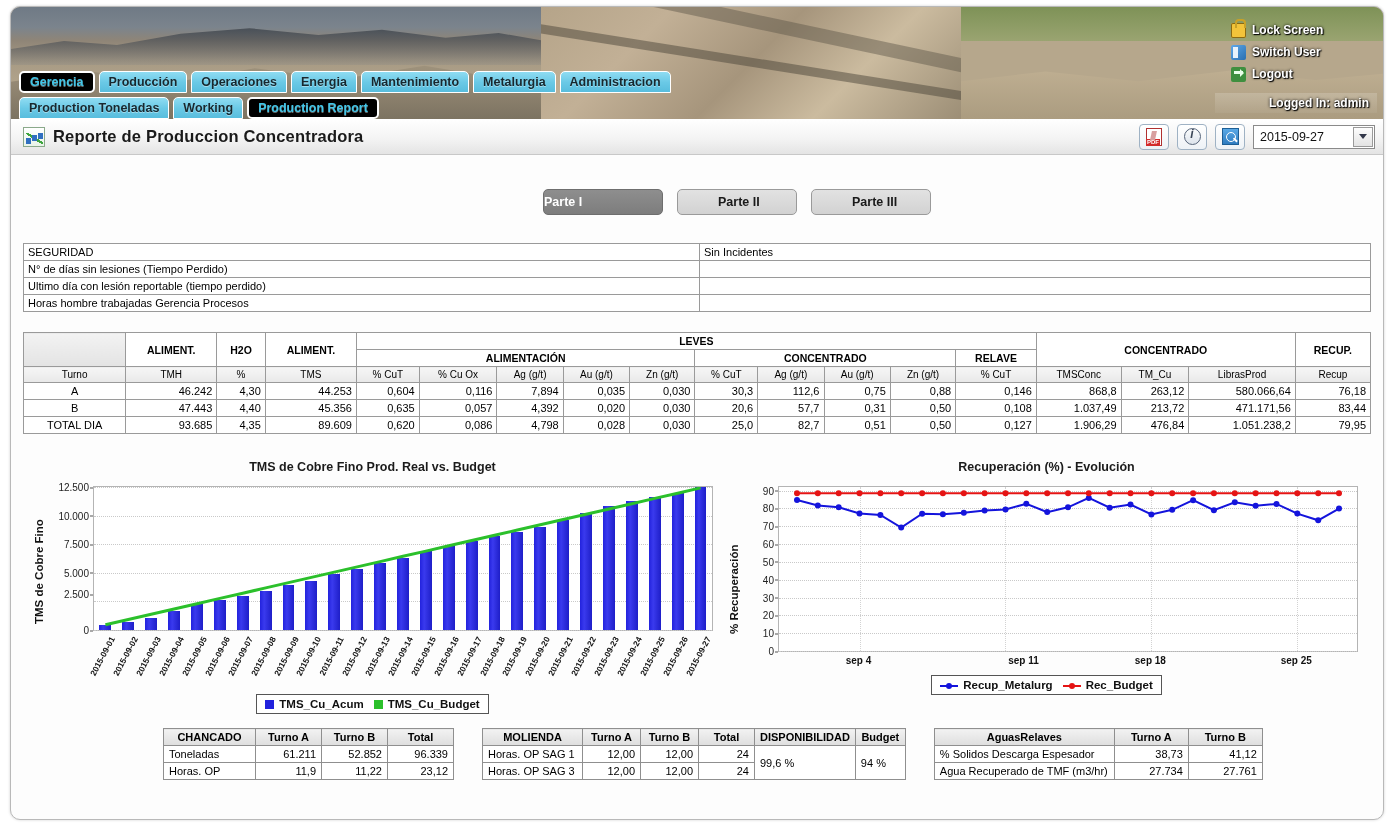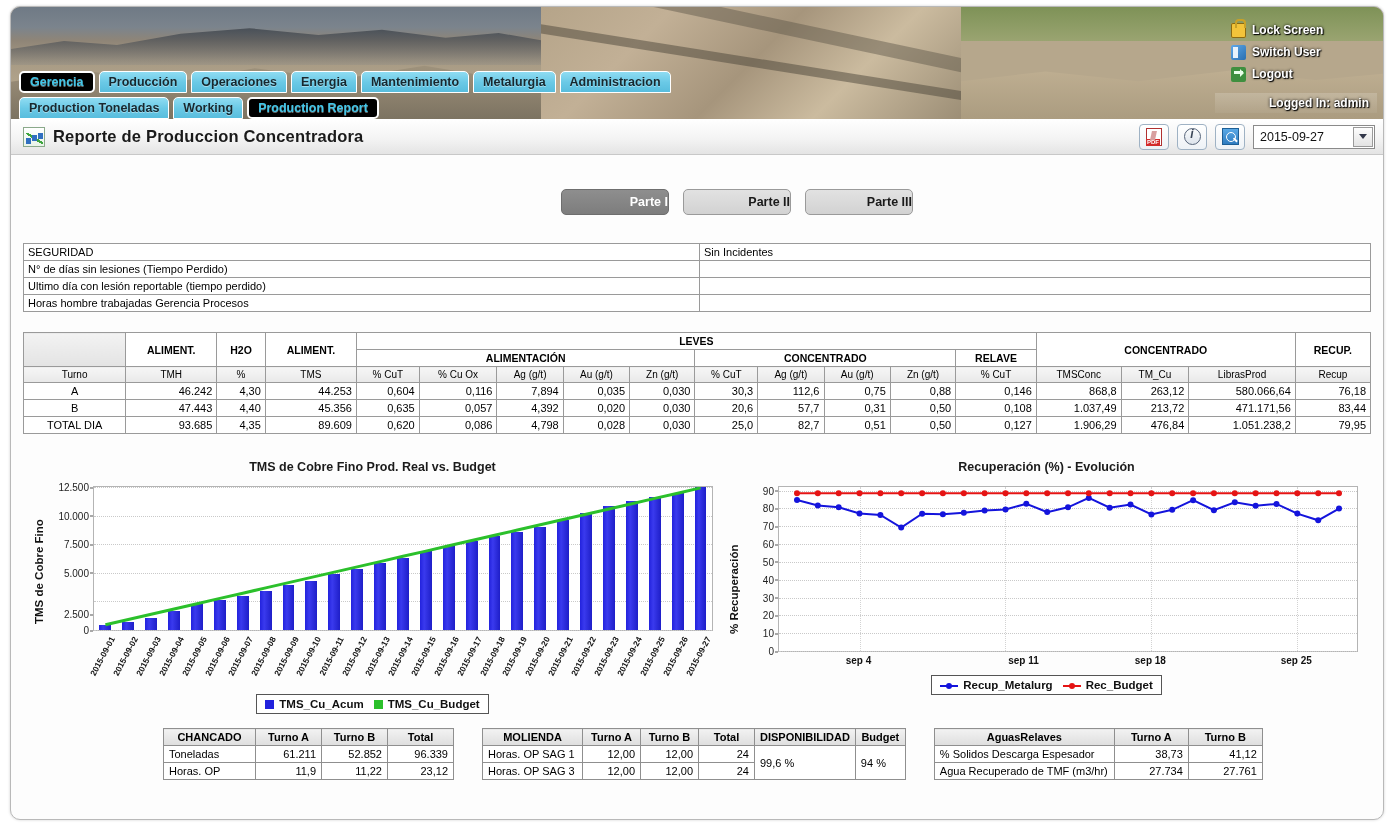--- a/index.html
+++ b/index.html
@@ -206,23 +206,23 @@
 
   
   .content { position: relative; padding: 0 12px; }
 
   .parte-row {
     display: flex; justify-content: center; gap: 14px;
     margin-top: 34px; margin-bottom: 28px;
     padding-left: 80px;
   }
   .parte-btn {
-    width: 108px; height: 26px;
+    width: 120px; height: 26px;
     border-radius: 5px;
-    display: flex; align-items: center; justify-content: flex-end;
+    display: flex; align-items: center; justify-content: flex-start;
     font-size: 12.5px; font-weight: bold;
     cursor: pointer;
     border: 1px solid #9a9a9a;
   }
   .parte-btn.on {
     background: linear-gradient(to bottom,#8e8e8e,#7d7d7d);
     color: #ffffff; border-color:#6e6e6e;
   }
   .parte-btn.off {
     background: linear-gradient(to bottom,#e2e2e2,#d2d2d2);
@@ -547,21 +547,21 @@
     <div class="charts-row">
 
       <div class="chart-box" style="width:700px;">
         <div class="chart-title">TMS de Cobre Fino Prod. Real vs. Budget</div>
         <div style="position:relative;height:190px;margin-top:6px;">
           <div class="ylabel" style="left:10px; top:14px; height:130px;">TMS de Cobre Fino</div>
           <div class="plot" id="plot1" style="position:absolute;left:70px;top:6px;width:620px;height:145px;">
                 <div class="gridline" style="top: 143px;"></div>
                 <div class="ytick" style="top: 143px;">0</div>
                 <div class="gridline" style="top: 114.4px;"></div>
-                <div class="ytick" style="top: 127px;">2.500</div>
+                <div class="ytick" style="top: 107px;">2.500</div>
                 <div class="gridline" style="top: 85.8px;"></div>
                 <div class="ytick" style="top: 85.8px;">5.000</div>
                 <div class="gridline" style="top: 57.2px;"></div>
                 <div class="ytick" style="top: 57.2px;">7.500</div>
                 <div class="gridline" style="top: 28.6px;"></div>
                 <div class="ytick" style="top: 28.6px;">10.000</div>
                 <div class="gridline" style="top: 0px;"></div>
                 <div class="ytick" style="top: 0px;">12.500</div>
                 <div class="bar" style="left: 5.49333px; width: 11.9022px; height: 4.9192px;"></div>
                 <div class="bar" style="left: 28.3822px; width: 11.9022px; height: 8.008px;"></div>

